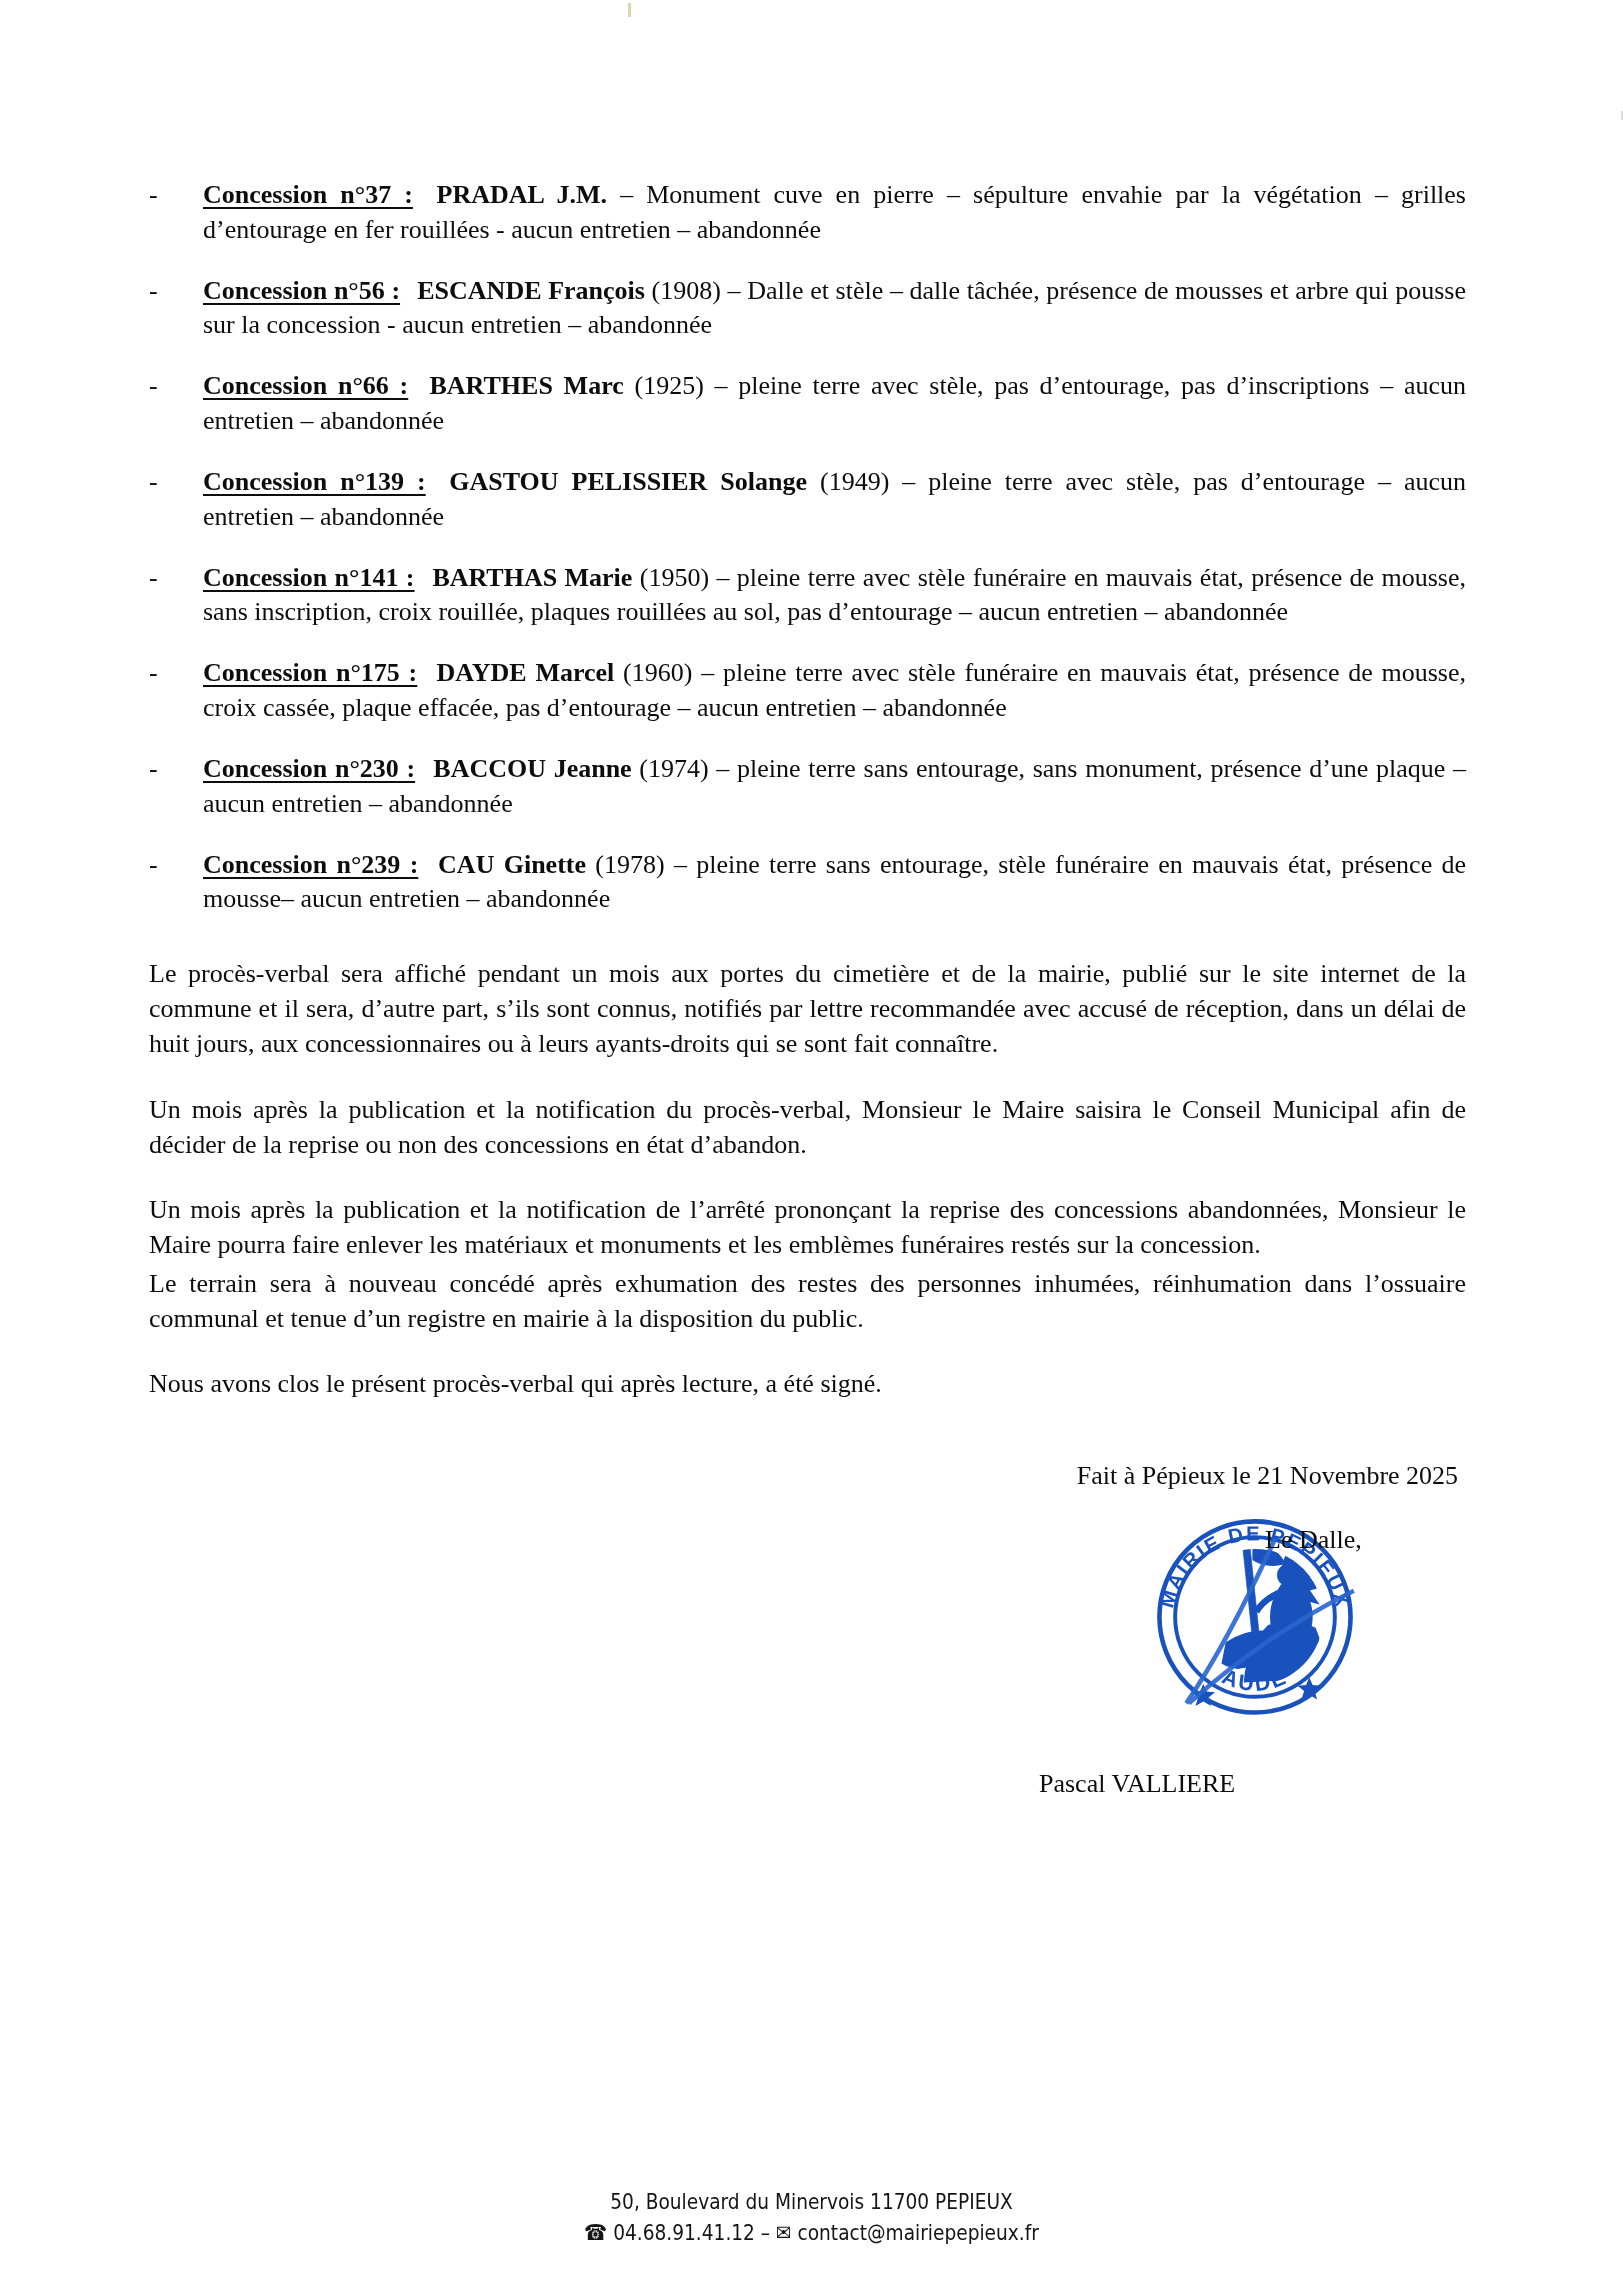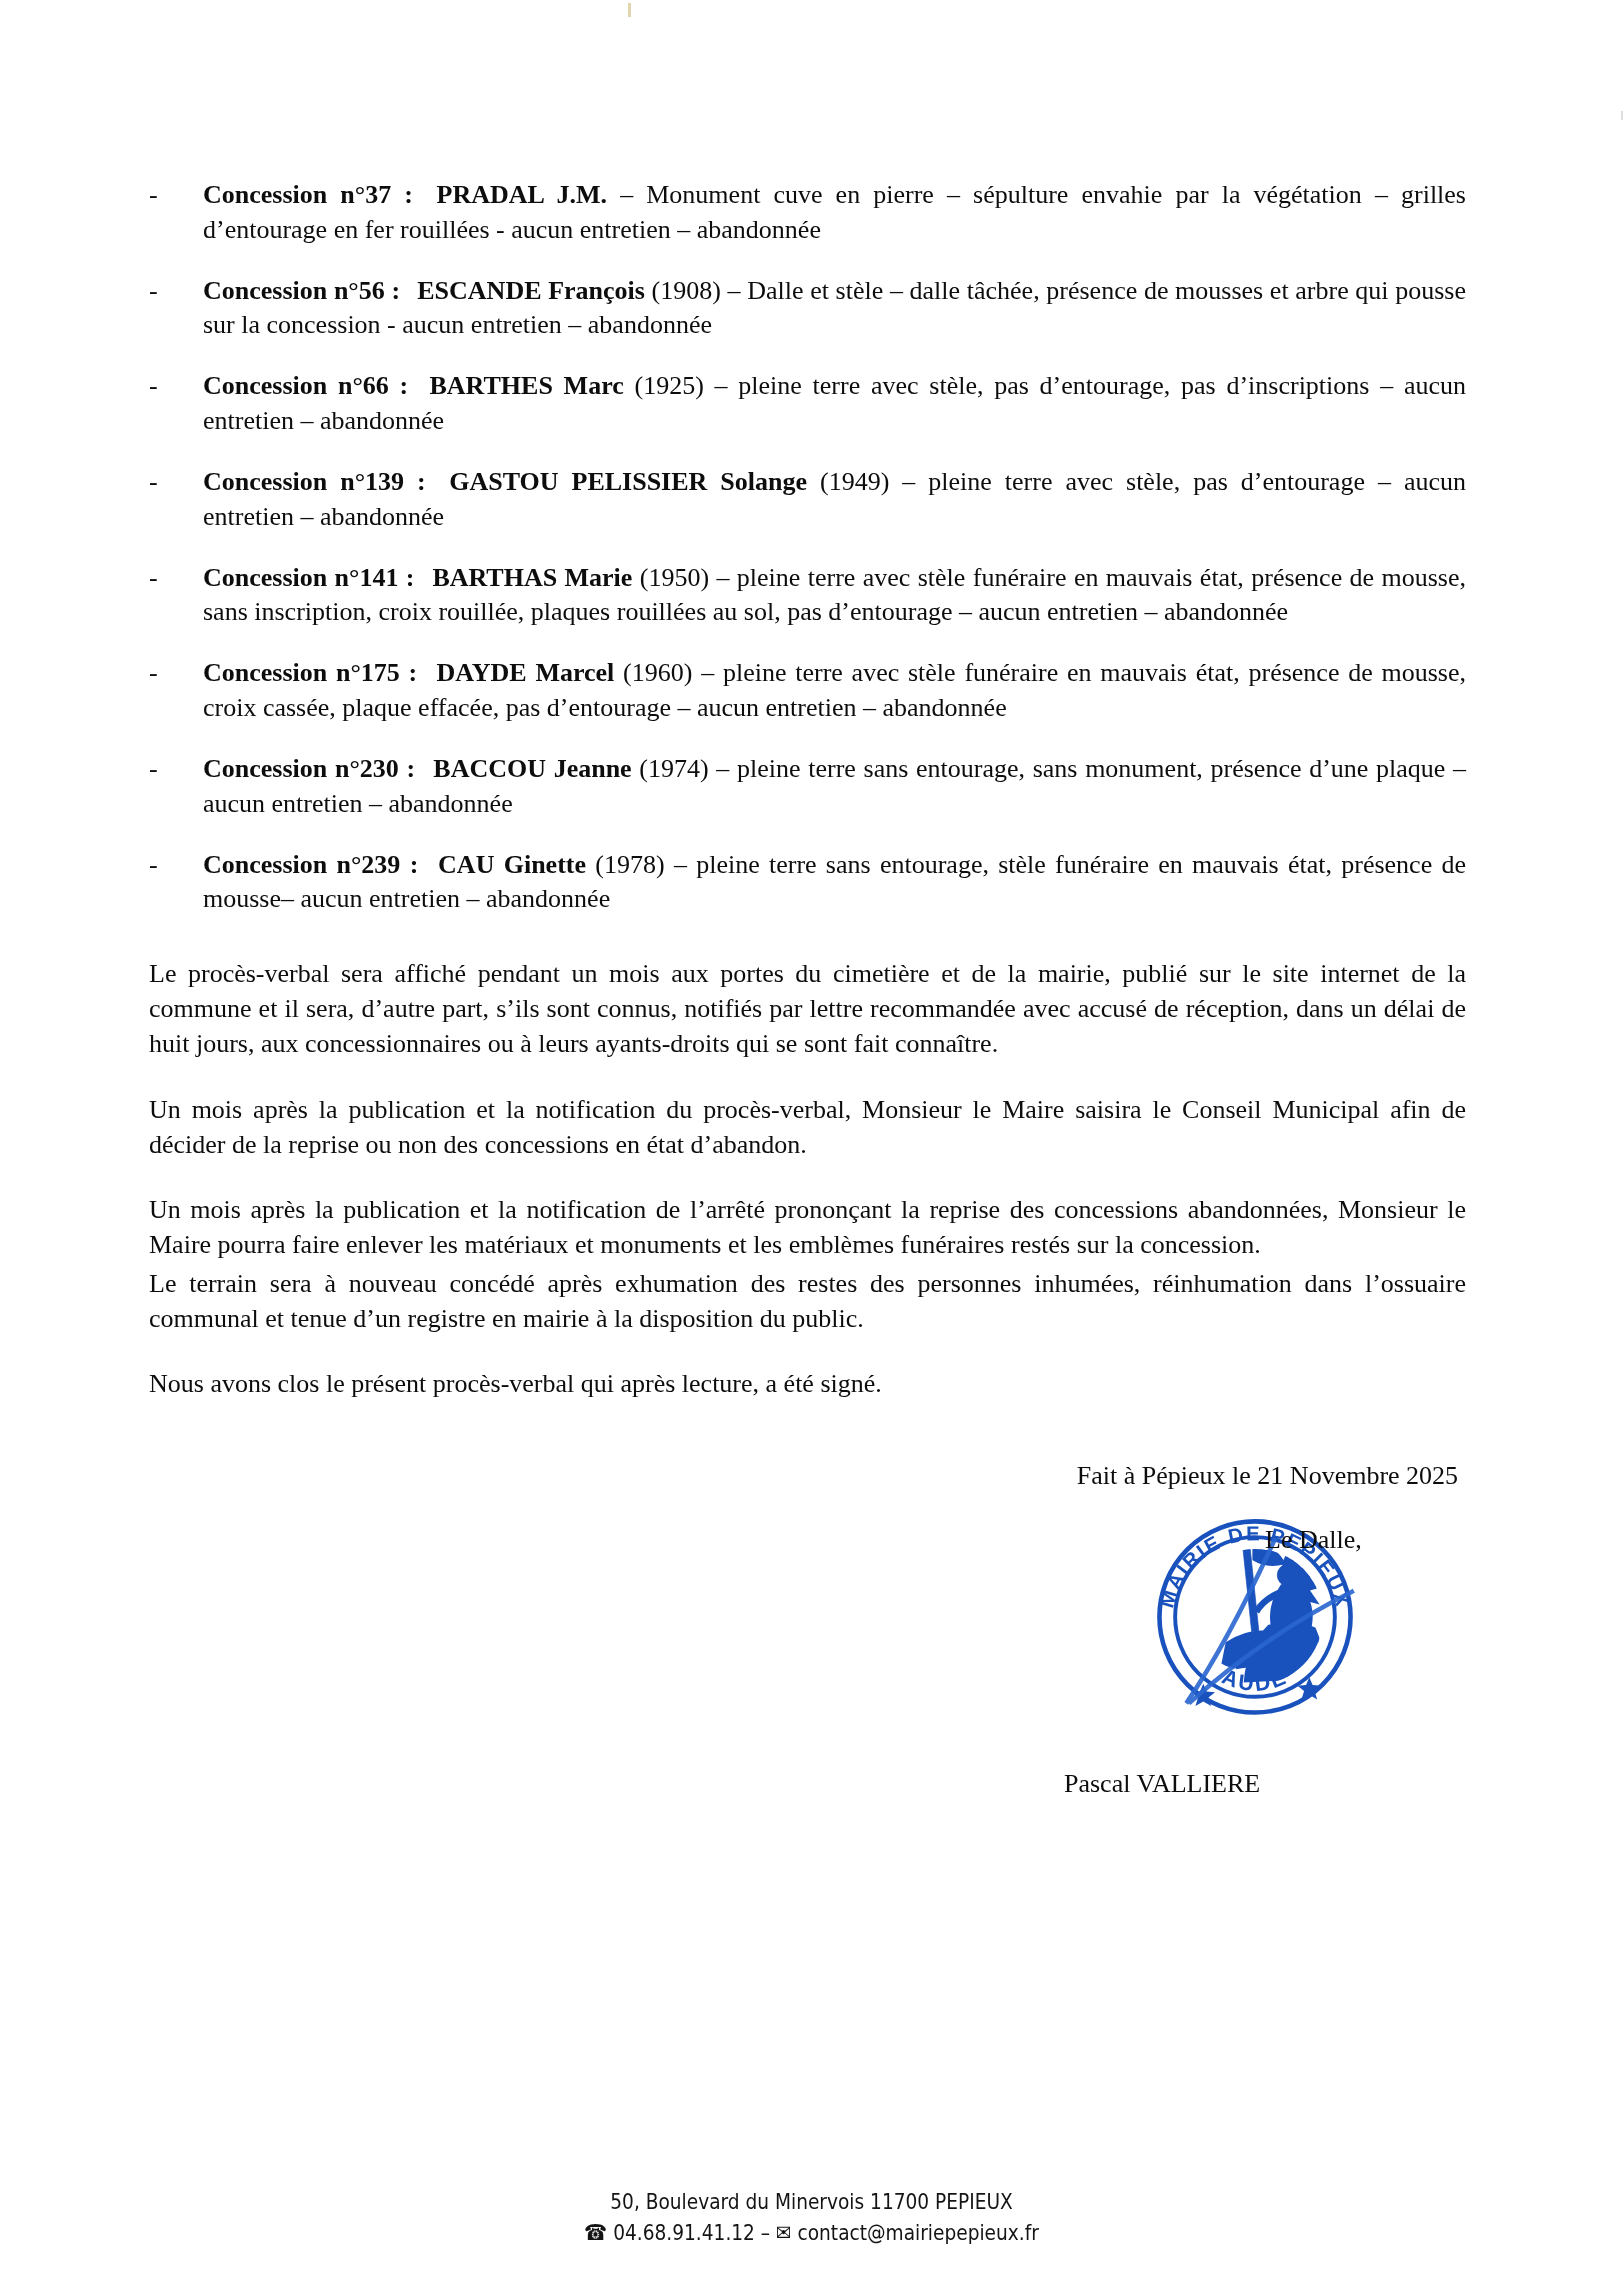--- a/index.html
+++ b/index.html
@@ -49,20 +49,21 @@
   }
   .concession-item .bullet-dash {
     position: absolute;
     left: 0px;
     top: 0;
     font-size: 26px;
     line-height: 1.34;
   }
   .concession-label {
     font-weight: bold;
+    text-decoration: underline;
     text-decoration-thickness: 2px;
     text-underline-offset: 3.9px;
     white-space: nowrap;
   }
   .concession-name {
     font-weight: bold;
   }
   .gap-after-label {
     display: inline-block;
     width: 10.5px;
@@ -102,21 +103,21 @@
   }
   .maire-label {
     position: absolute;
     left: 1116px;
     top: 26px;
     font-size: 26px;
     z-index: 3;
   }
   .signer-name {
     position: absolute;
-    left: 915px;
+    left: 890px;
     top: 270px;
     font-size: 26px;
     z-index: 3;
   }
 
   
   .stamp {
     position: absolute;
     left: 998px;
     top: 7.9px;

